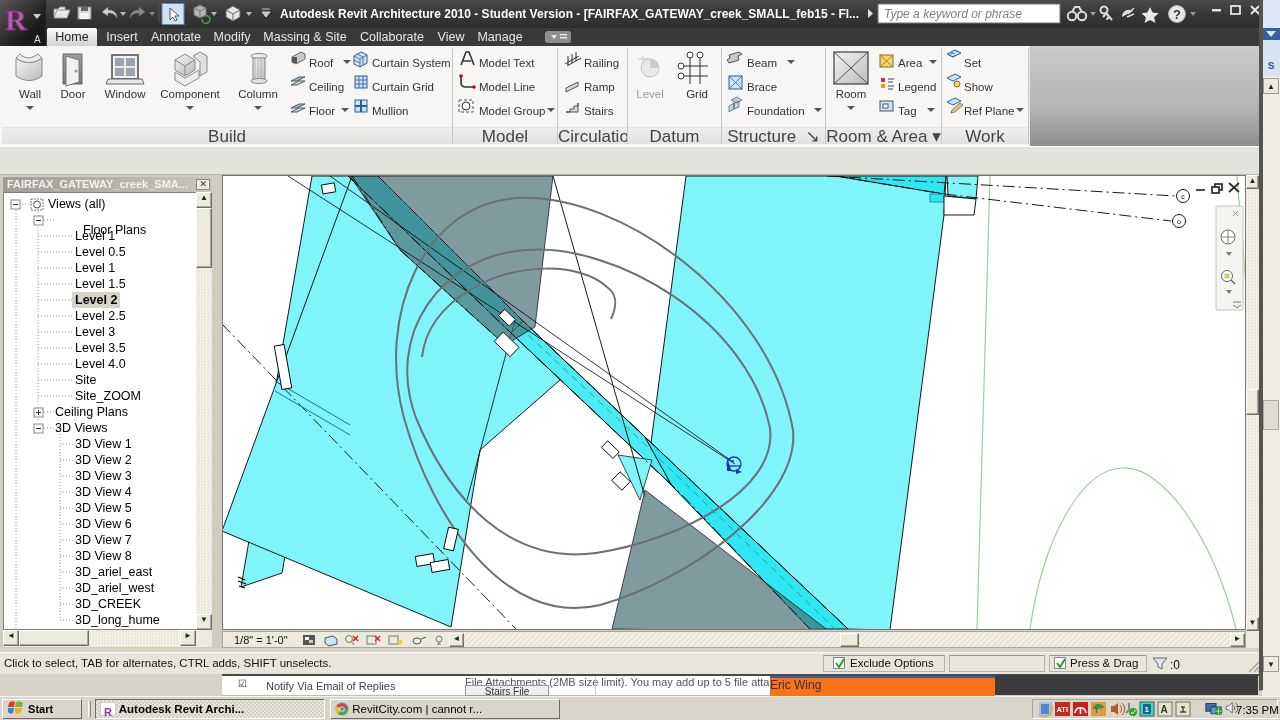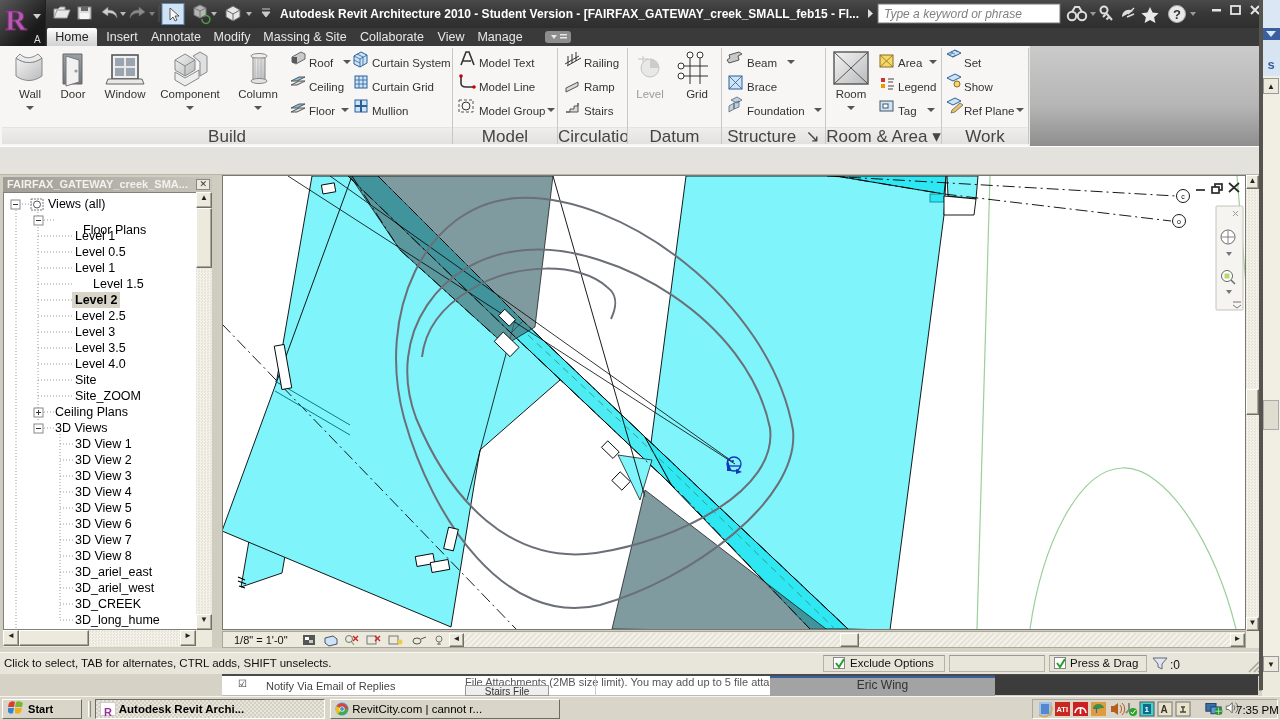--- a/index.html
+++ b/index.html
@@ -364,21 +364,21 @@
               <path d="M32 235.5 h5" stroke="#333"></path>
             <rect x="27" y="6" width="12" height="11" fill="none" stroke="#777" stroke-dasharray="2 1"></rect>
               <circle cx="33" cy="11.5" r="3.5" fill="#fff" stroke="#555"></circle>
           </g>
         </svg>
         <div class="ti" style="top:3px;left:44px;">Views (all)</div>
         <div class="ti" style="top:29px;left:51px;margin-left:28px;">Floor Plans</div>
         <div class="ti" style="top:35px;left:71px;">Level 1</div>
         <div class="ti" style="top:51px;left:71px;">Level 0.5</div>
         <div class="ti" style="top:67px;left:71px;">Level 1</div>
-        <div class="ti" style="top:83px;left:89px;">Level 1.5</div>
+        <div class="ti" style="top:83px;left:71px;">Level 1.5</div>
         <div class="ti" style="top:99px;left:68px;background:#d8d4c8;font-weight:bold;padding:0 3px;">Level 2</div>
         <div class="ti" style="top:115px;left:71px;">Level 2.5</div>
         <div class="ti" style="top:131px;left:71px;">Level 3</div>
         <div class="ti" style="top:147px;left:71px;">Level 3.5</div>
         <div class="ti" style="top:163px;left:71px;">Level 4.0</div>
         <div class="ti" style="top:179px;left:71px;">Site</div>
         <div class="ti" style="top:195px;left:71px;">Site_ZOOM</div>
         <div class="ti" style="top:211px;left:51px;">Ceiling Plans</div>
         <div class="ti" style="top:227px;left:51px;">3D Views</div>
         <div class="ti" style="top:243px;left:71px;">3D View 1</div>
@@ -579,21 +579,21 @@
   </div>
   <div id="sliver">
     <div class="abs" style="top:0;left:222px;width:1040px;height:2px;background:#4a4a4a;"></div>
     <div class="abs" style="top:2px;left:222px;width:773px;height:20px;background:#fff;border-bottom:1px solid #bbb;font-size:11px;color:#444;">
       <span class="abs" style="top:2px;left:16px;font-size:10px;color:#333;">☑</span>
       <span class="abs" style="top:4px;left:36px;margin-left:8px;">Notify Via Email of Replies</span>
       <span class="abs" style="top:0px;left:243px;color:#555;">File Attachments (2MB size limit). You may add up to 5 file attachments.</span>
       <div class="abs" style="top:9px;left:243px;width:84px;height:11px;border:1px solid #999;background:#eee;font-size:10px;text-align:center;color:#333;">Stairs File</div>
       <div class="abs" style="top:0;left:373px;width:1px;height:20px;background:#ccc;"></div>
     </div>
-    <div class="abs" style="top:2px;left:770px;width:225px;height:20px;background:#a3a3a3;border-top:2px solid #3a5f9e;font-size:12px;color:#333;text-align:center;">Eric Wing</div>
+    <div class="abs" style="top:2px;left:770px;width:225px;height:20px;background:#f97316;border-top:2px solid #3a5f9e;font-size:12px;color:#333;text-align:left;">Eric Wing</div>
     <div class="abs" style="top:1px;left:995px;width:263px;height:20px;background:#3c3c3c;"></div>
     <div class="abs" style="top:3px;left:1259px;width:14px;height:14px;background:#ece9dd;border:1px solid #999;font-size:8px;text-align:center;line-height:13px;">▼</div>
   </div>
   <div id="taskbar">
     <div class="taskbtn" style="left:2px;width:80px;font-weight:bold;font-size:11px;background:#d9d5c9;">
       <svg width="18" height="16" viewBox="0 0 18 16" style="vertical-align:-3px">
           <g>
         <path d="M2 3 C4 1 6 1 8 2 L7 7 L1 7 Z" fill="#d93f2a"></path>
         <path d="M9 2 C11 1 13 1 16 3 L15 7 L8 7 Z" fill="#7db72f"></path>
         <path d="M1 8 L7 8 L6 13 C4 14 3 14 1 12 Z" fill="#2f86d7"></path>

